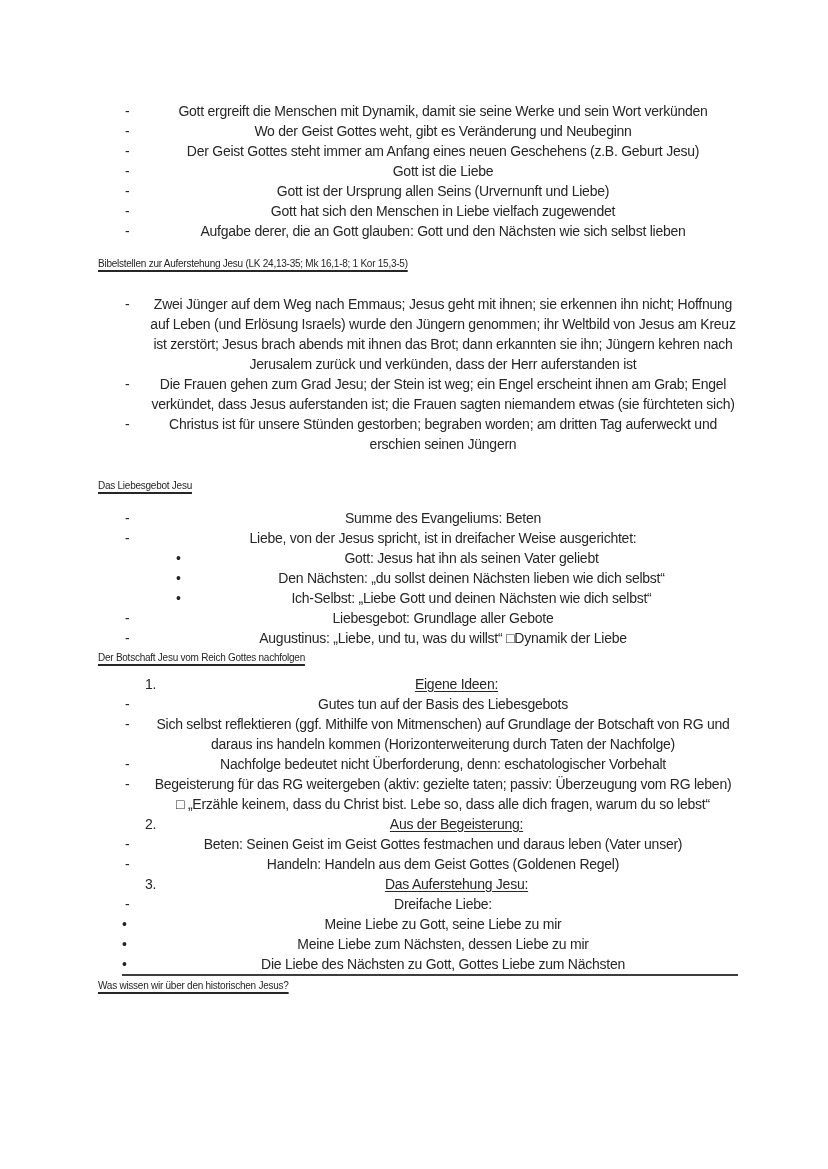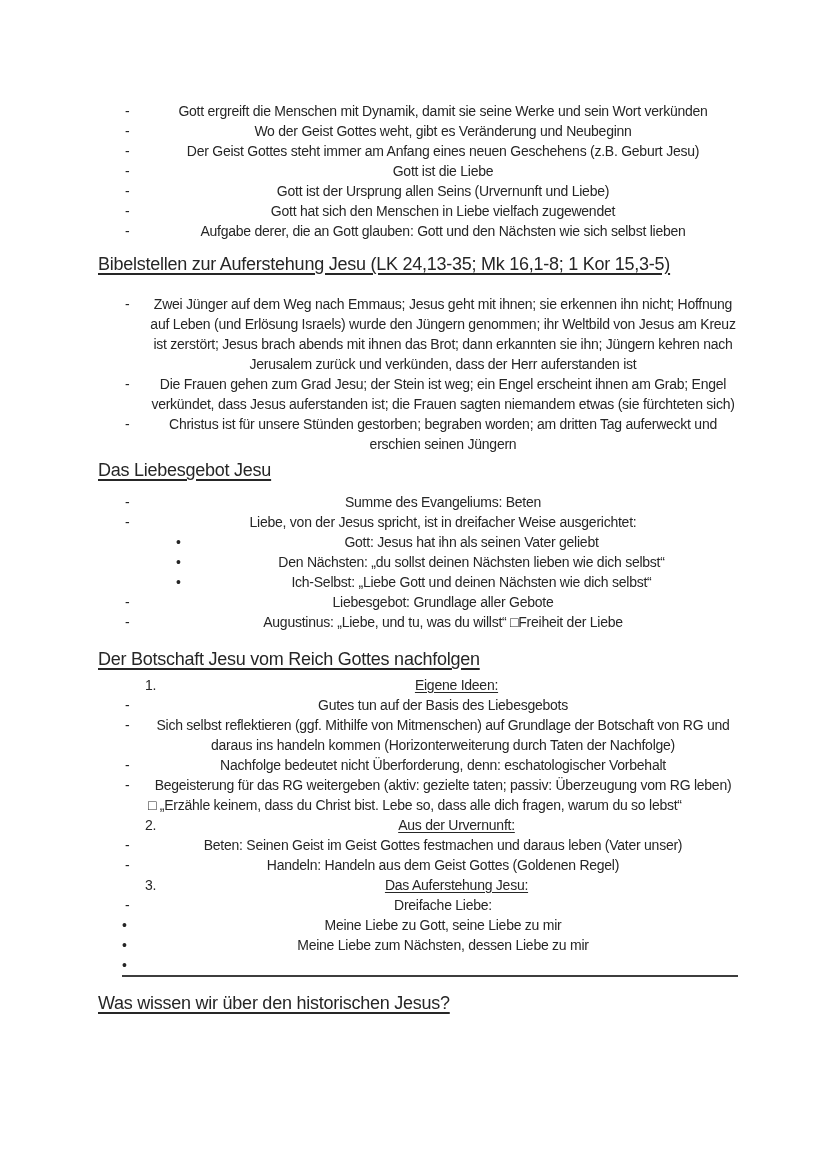--- a/index.html
+++ b/index.html
@@ -13,48 +13,48 @@
   }
   .page {
     position: relative;
     width: 828px;
     height: 1169px;
     padding: 101px 90px 0 98px;
     overflow: hidden;
     background: #ffffff;
   }
   .heading {
-    font-size: 18px;
+    font-size: 10px;
     line-height: 20px;
     text-decoration: underline;
     text-underline-offset: 3px;
     text-decoration-thickness: 1.5px;
   }
   .h-bibel  { margin-top: 13px; }
-  .h-liebe  { margin-top: 6px; }
-  .h-nach   { margin-top: 17px; }
-  .h-final  { margin-top: 16px; }
+  .h-liebe  { margin-top: 22px; }
+  .h-nach   { }
+  .h-final  { }
   .list-bibel { margin-top: 20px; }
   .list-liebe { margin-top: 12px; }
   .list-nach  { margin-top: 6px; }
   .li { display: flex; }
   .li .m { flex-shrink: 0; }
   .dash { margin-left: 27px; }
   .dash > .m { flex-basis: 23px; }
   .sub { margin-left: 78px; }
   .sub > .m { flex-basis: 29px; }
   .num { margin-left: 47px; }
   .num > .m { flex-basis: 30px; }
   .num .t {
     text-decoration: underline;
     text-underline-offset: 2px;
   }
   .disc1 { margin-left: 24px; }
   .disc1 > .m { flex-basis: 26px; }
-  .cont { margin-left: 50px; }
+  .cont { margin-left: 50px; text-align: center; }
   .t { flex: 1 1 auto; min-width: 0; text-align: center; }
   .nw { white-space: nowrap; }
   .ruled { border-bottom: 2px solid #3d3d3d; }
 </style>
 </head>
 <body>
 
 <div class="page">
 
   <div>
@@ -125,21 +125,21 @@
     <div class="li sub">
       <span class="m">•</span>
       <span class="t nw">Ich-Selbst: „Liebe Gott und deinen Nächsten wie dich selbst“</span>
     </div>
     <div class="li dash">
       <span class="m">-</span>
       <span class="t nw">Liebesgebot: Grundlage aller Gebote</span>
     </div>
     <div class="li dash">
       <span class="m">-</span>
-      <span class="t nw">Augustinus: „Liebe, und tu, was du willst“ □Freiheit der Liebe</span>
+      <span class="t nw">Augustinus: „Liebe, und tu, was du willst“ □Dynamik der Liebe</span>
     </div>
   </div>
 
   <div class="heading h-nach">Der Botschaft Jesu vom Reich Gottes nachfolgen</div>
   <div class="list-nach">
     <div class="li num">
       <span class="m">1.</span>
       <span class="t nw">Eigene Ideen:</span>
     </div>
     <div class="li dash">
@@ -154,21 +154,21 @@
       <span class="m">-</span>
       <span class="t nw">Nachfolge bedeutet nicht Überforderung, denn: eschatologischer Vorbehalt</span>
     </div>
     <div class="li dash">
       <span class="m">-</span>
       <span class="t">Begeisterung für das RG weitergeben (aktiv: gezielte taten; passiv: Überzeugung vom RG leben)</span>
     </div>
     <div class="cont nw">□ „Erzähle keinem, dass du Christ bist. Lebe so, dass alle dich fragen, warum du so lebst“</div>
     <div class="li num">
       <span class="m">2.</span>
-      <span class="t nw">Aus der Urvernunft:</span>
+      <span class="t nw">Aus der Begeisterung:</span>
     </div>
     <div class="li dash">
       <span class="m">-</span>
       <span class="t nw">Beten: Seinen Geist im Geist Gottes festmachen und daraus leben (Vater unser)</span>
     </div>
     <div class="li dash">
       <span class="m">-</span>
       <span class="t nw">Handeln: Handeln aus dem Geist Gottes (Goldenen Regel)</span>
     </div>
     <div class="li num">
@@ -182,18 +182,19 @@
     <div class="li disc1">
       <span class="m">•</span>
       <span class="t nw">Meine Liebe zu Gott, seine Liebe zu mir</span>
     </div>
     <div class="li disc1">
       <span class="m">•</span>
       <span class="t nw">Meine Liebe zum Nächsten, dessen Liebe zu mir</span>
     </div>
     <div class="li disc1 ruled">
       <span class="m">•</span>
+      <span class="t nw">Die Liebe des Nächsten zu Gott, Gottes Liebe zum Nächsten</span>
     </div>
   </div>
 
   <div class="heading h-final">Was wissen wir über den historischen Jesus?</div>
 
 </div>
 
 </body></html>

